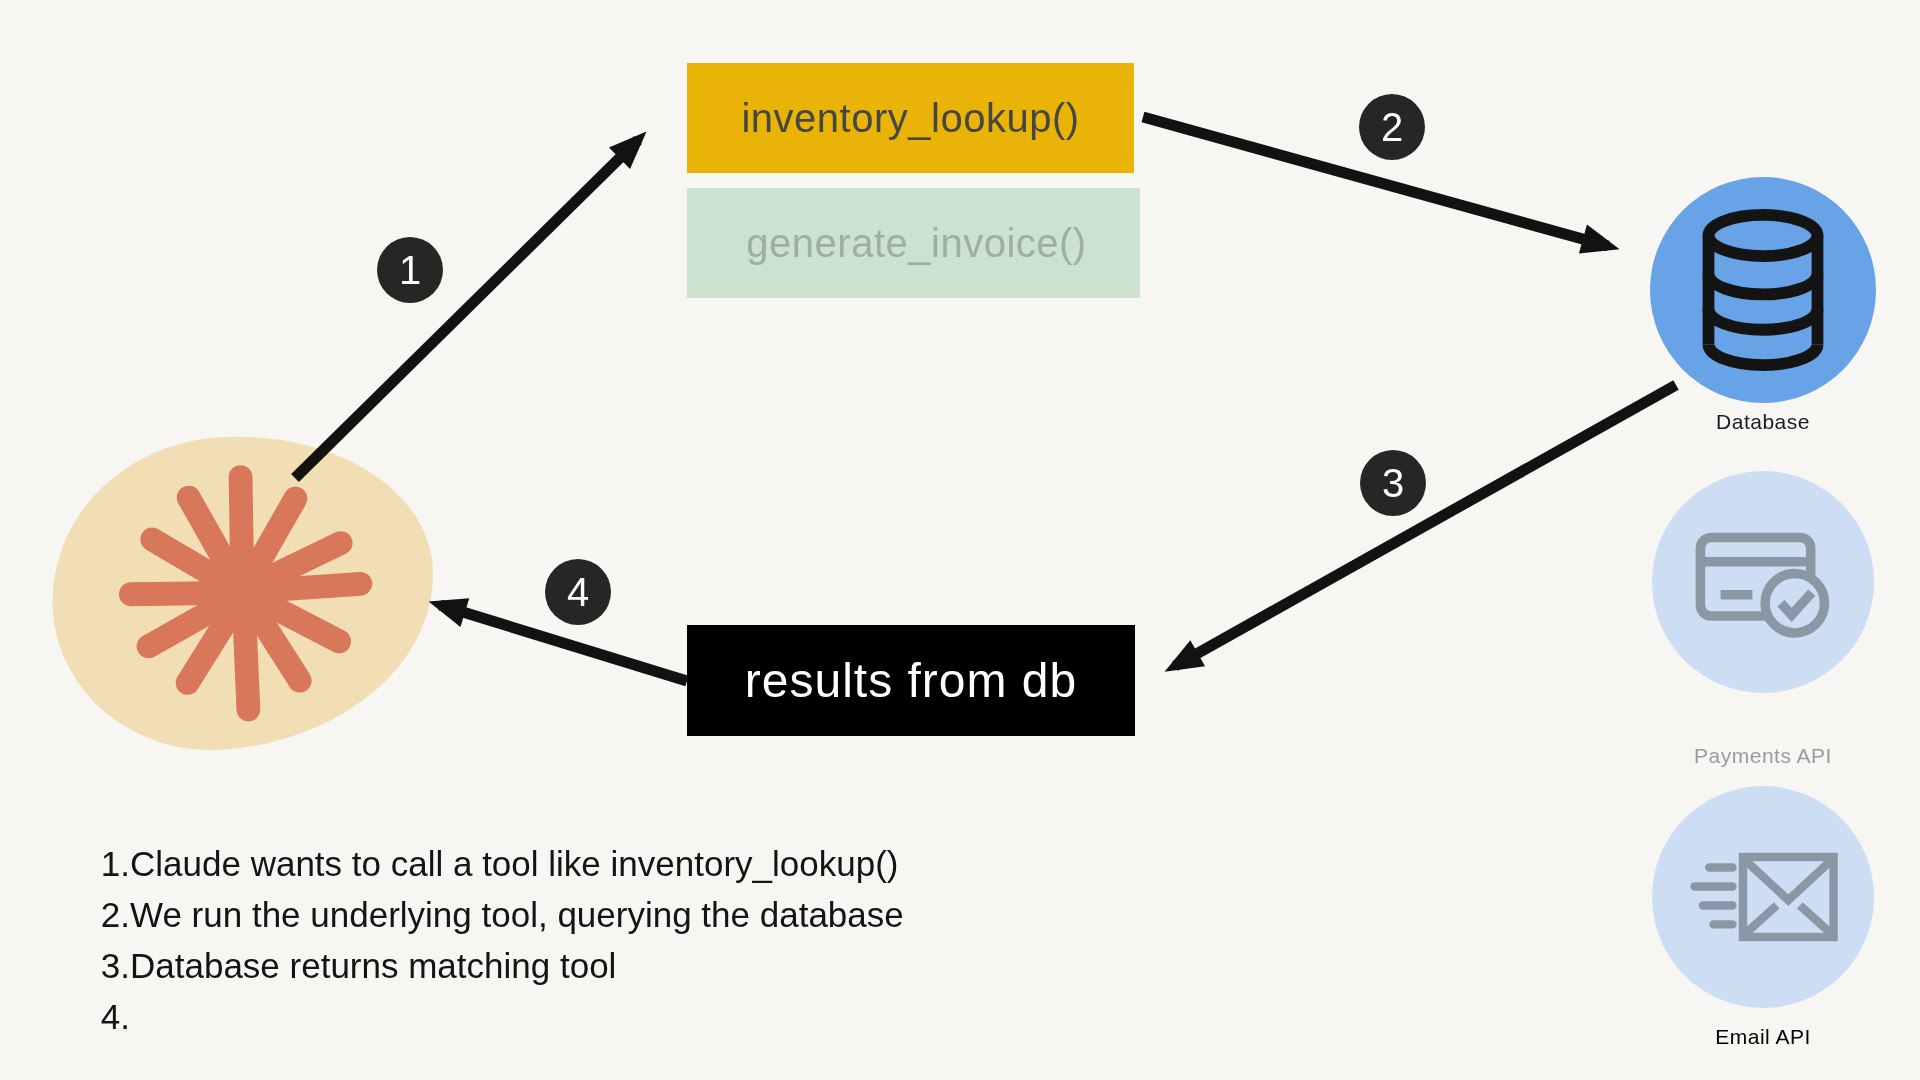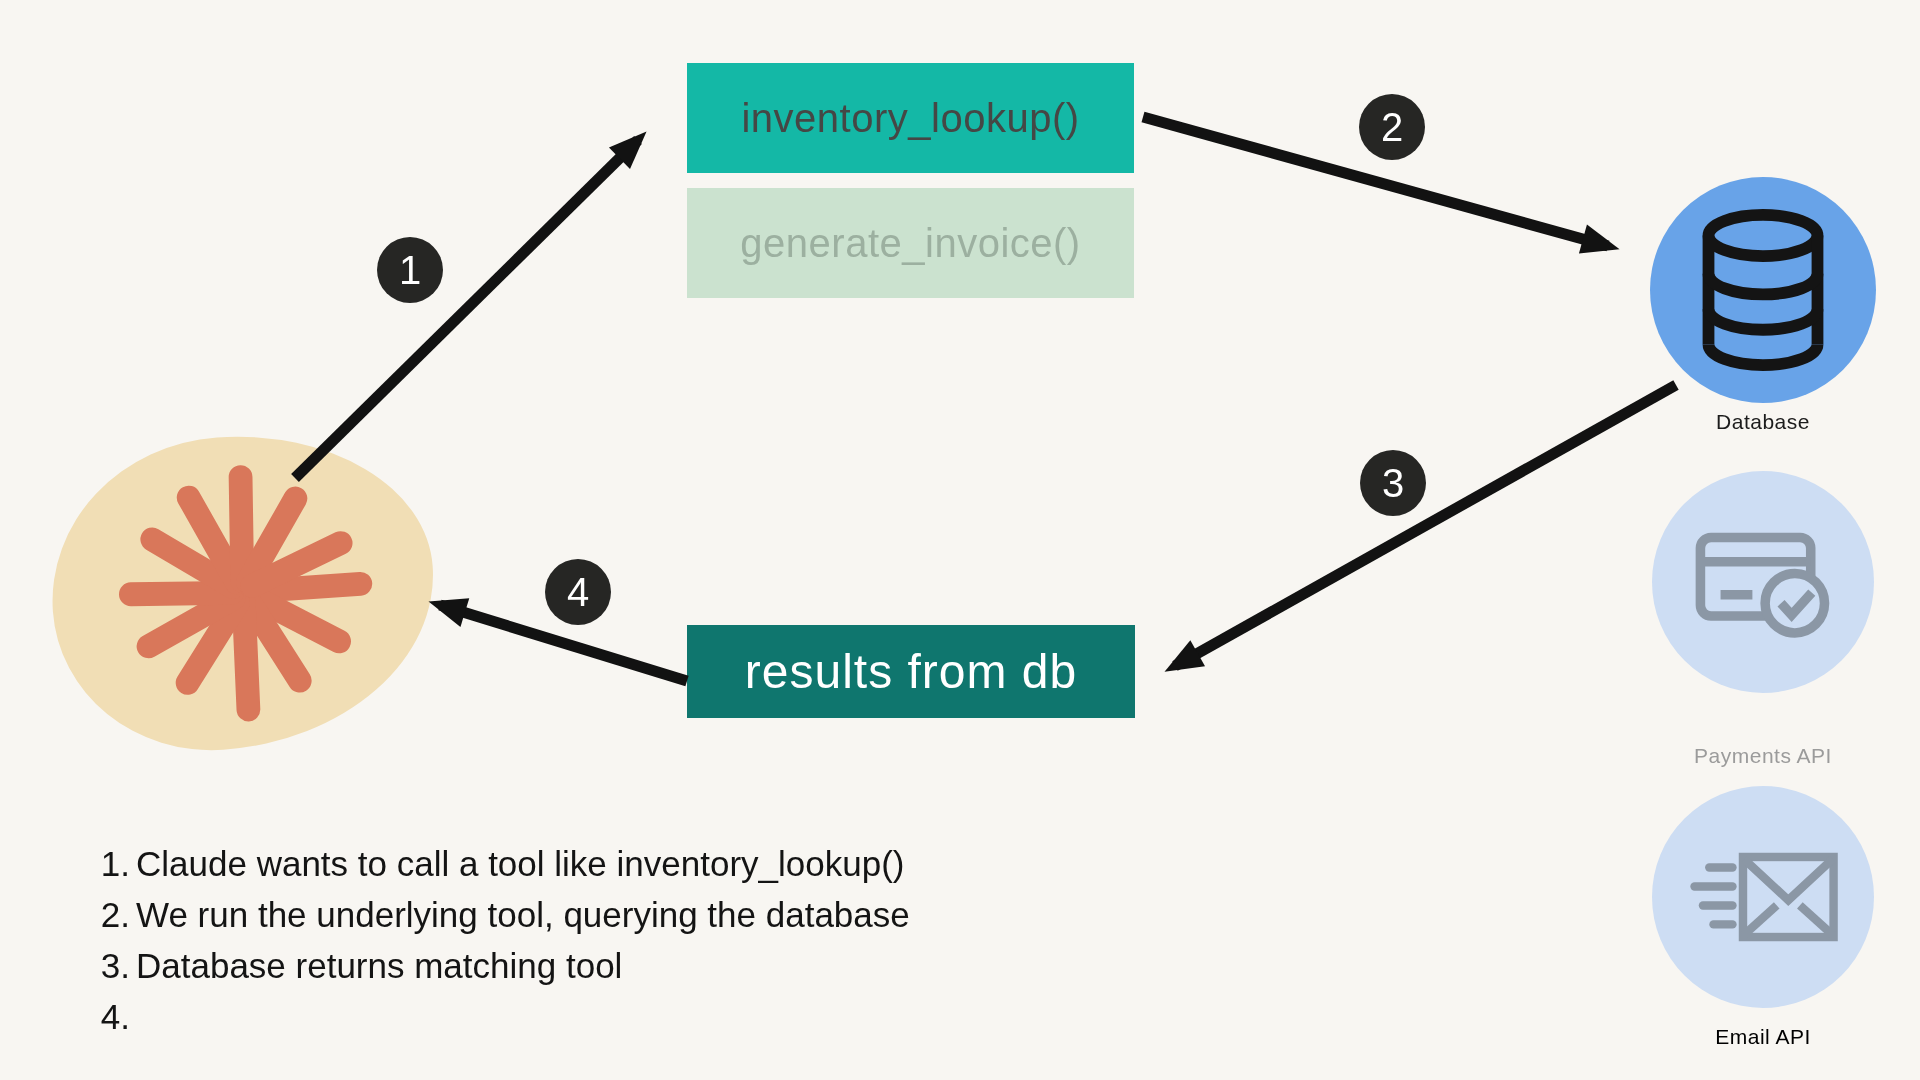--- a/index.html
+++ b/index.html
@@ -12,29 +12,29 @@
     width:1920px;height:1080px;
     background:#f8f6f2;
     overflow:hidden;
   }
   
   .tool-box{
     position:absolute;left:687px;width:447px;height:110px;
     display:flex;align-items:center;justify-content:center;
     font-size:40px;letter-spacing:.5px;
   }
-  .tool-box.active{background:#14b8a6;color:#454745;}
-  .tool-box.inactive{background:#cbe2cf;color:#9cb0a0;}
+  .tool-box.active{background:#eab308;color:#454745;}
+  .tool-box.inactive{background:#cbe2cf;color:#9cb0a0;padding-left:6px;}
   #tool-0{top:63px;}
   #tool-1{top:188px;}
   #tool-2{top:313px;}
   
   .result-box{
-    position:absolute;left:687px;top:625px;width:448px;height:93px;
-    background:#0f766e;color:#ffffff;
+    position:absolute;left:687px;top:625px;width:448px;height:111px;
+    background:#000000;color:#ffffff;
     display:flex;align-items:center;justify-content:center;
     font-size:48px;letter-spacing:1px;
   }
   
   .claude-blob{
     position:absolute;left:52px;top:436px;width:382px;height:312px;
     background:#f1deb5;
     border-radius:46% 54% 58% 42% / 52% 46% 54% 48%;
     transform:rotate(-4deg);
     display:flex;align-items:center;justify-content:center;
@@ -66,21 +66,21 @@
   #badge-4{left:545px;top:559px;}
   
   #arrows{position:absolute;left:0;top:0;pointer-events:none;}
   
   .steps{
     position:absolute;left:78px;top:838px;
     font-size:35px;color:#141414;
   }
   .step-row{display:flex;line-height:51px;}
   .step-num{min-width:52px;text-align:right;}
-  .step-text{margin-left:6px;white-space:nowrap;}
+  .step-text{white-space:nowrap;}
 </style>
 </head>
 <body>
 
 <div id="canvas">
 
   <div class="claude-blob">
     <svg width="280" height="280" viewBox="-100 -100 200 200">
       <g stroke="#d9775a" stroke-width="17" stroke-linecap="round">
         <line x1="8" y1="0" x2="84" y2="0"></line>

